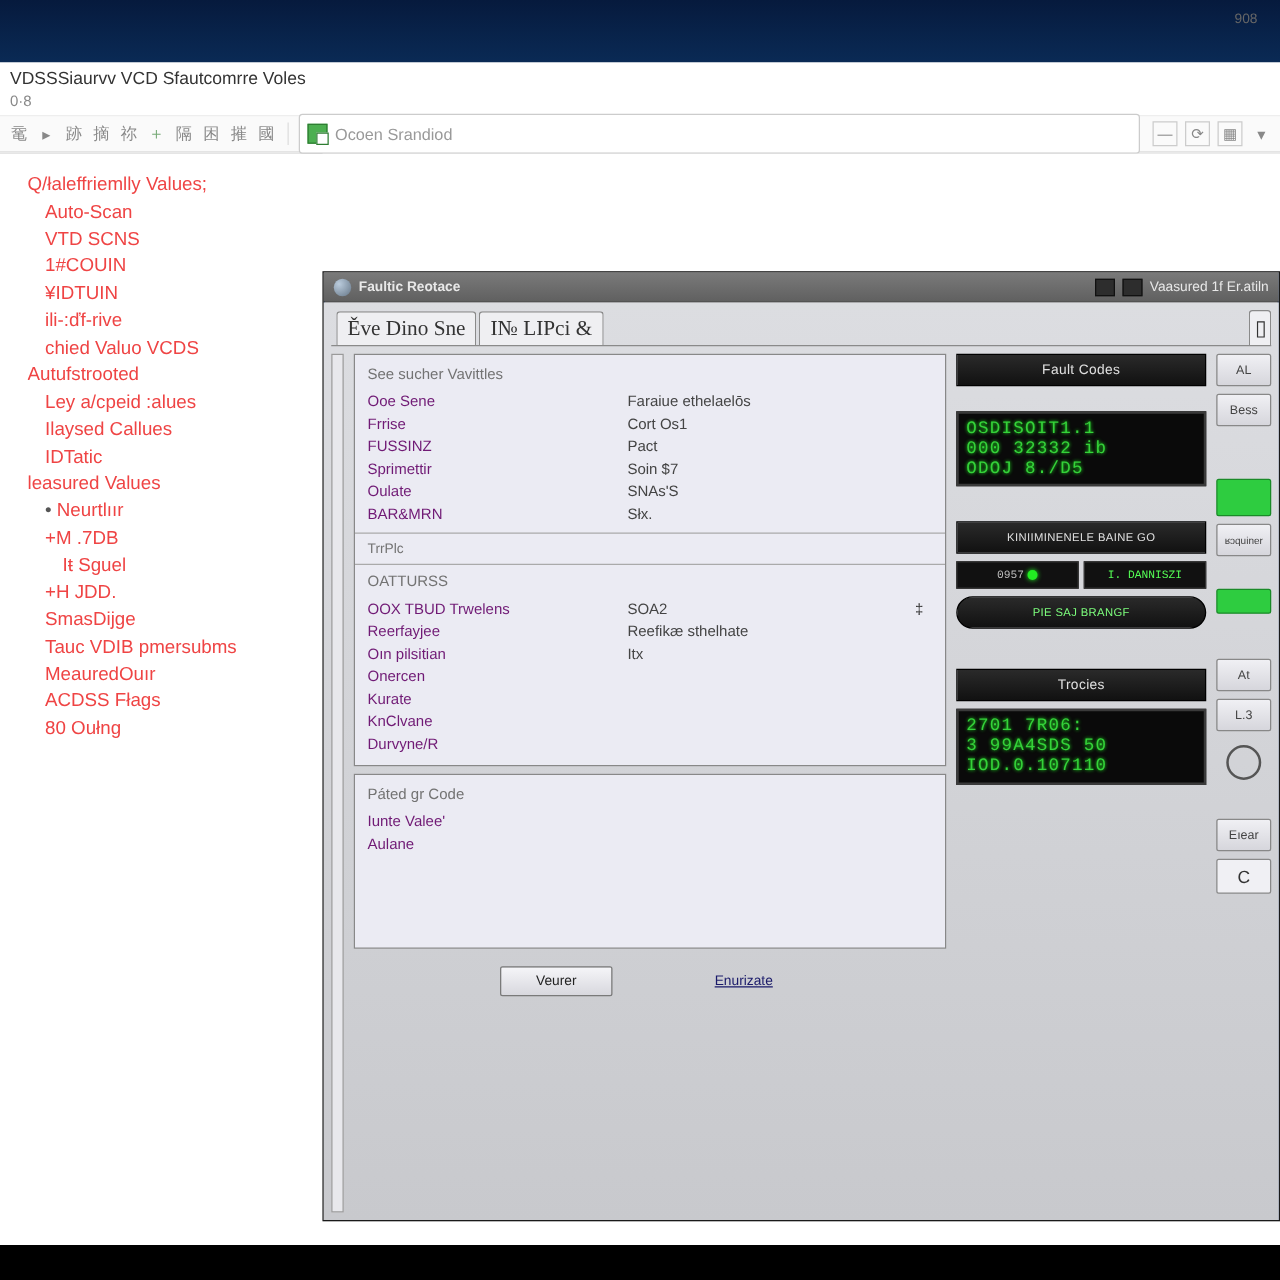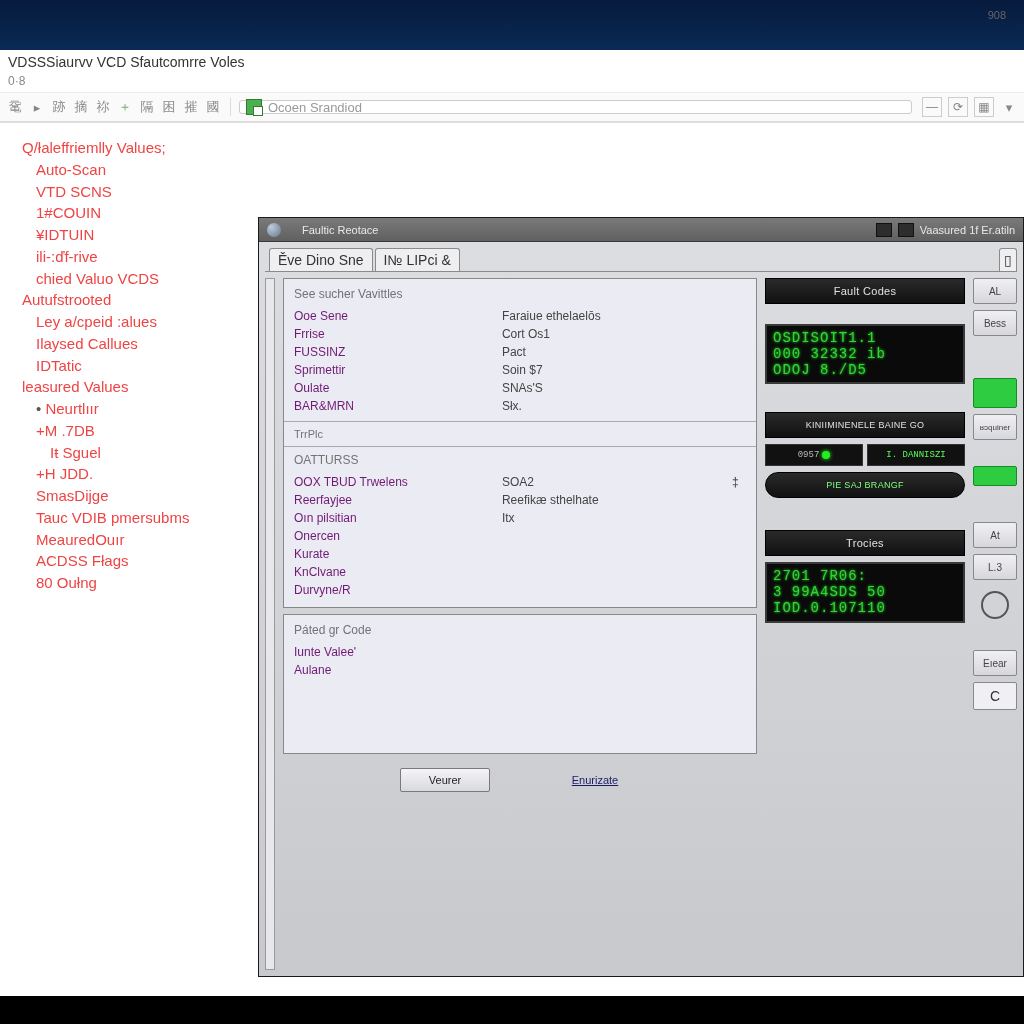--- a/index.html
+++ b/index.html
@@ -46,21 +46,21 @@
     width: 18px; height: 18px;
     display: inline-flex; align-items: center; justify-content: center;
     color: #888; font-size: 13px;
   }
   .tb-sep { width:1px; height:18px; background:#ddd; margin:0 4px; }
   .addr-box {
     flex: 1;
     display: flex; align-items: center;
     border: 1px solid #ccc;
     border-radius: 3px;
-    height: 14px;
+    height: 32px;
     padding: 0 6px;
     background: #fff;
     color: #999;
     gap: 6px;
   }
   .addr-icon {
     width:16px; height:16px; background:#4caf50; border:1px solid #2e7d32;
     display:inline-block; position:relative;
   }
   .addr-icon::after{
@@ -114,41 +114,42 @@
     border-radius:2px;
   }
   .win-sub {
     height: 24px;
     background: linear-gradient(#7a7a7a, #606060);
     color: #e8e8e8;
     display:flex; align-items:center; justify-content:space-between;
     padding: 0 8px; font-size: 11px;
     border-bottom:1px solid #3a3a3a;
   }
-  .win-sub-left{display:flex;align-items:center;gap:21px;}
+  .win-sub-left{display:flex;align-items:center;gap:6px;font-weight:bold;}
   .win-sub-left .dot{width:14px;height:14px;border-radius:50%;background:radial-gradient(circle at 30% 30%, #bcd, #678);}
   .win-sub-right{display:flex;align-items:center;gap:6px;}
   .win-sub-right .sq{width:16px;height:14px;background:#2d2d2d;border:1px solid #111;}
   .win-body {
     flex:1;
     background: linear-gradient(#dcdde1, #c8c9cd);
     padding: 6px;
     display:flex; flex-direction:column;
   }
   .tabs-row {
     display:flex; align-items:flex-end; gap:2px;
     border-bottom:1px solid #8a8a8a;
     padding-left:4px;
   }
   .tab {
     background:#efeff2;
     border:1px solid #8a8a8a; border-bottom:none;
-    padding:3px 8px; font-size:14px;
+    padding:3px 8px; font-size:17px;
     border-radius:3px 3px 0 0;
     color:#333;
+    font-family:Liberation Serif, serif;
   }
   .content-row {
     flex:1; display:flex; gap:8px; margin-top:6px;
   }
   .left-col {
     flex:1; display:flex; flex-direction:column; gap:6px;
   }
   .thin-strip {
     width:10px; background:#e8e8ec;
     border:1px solid #9a9a9a;

